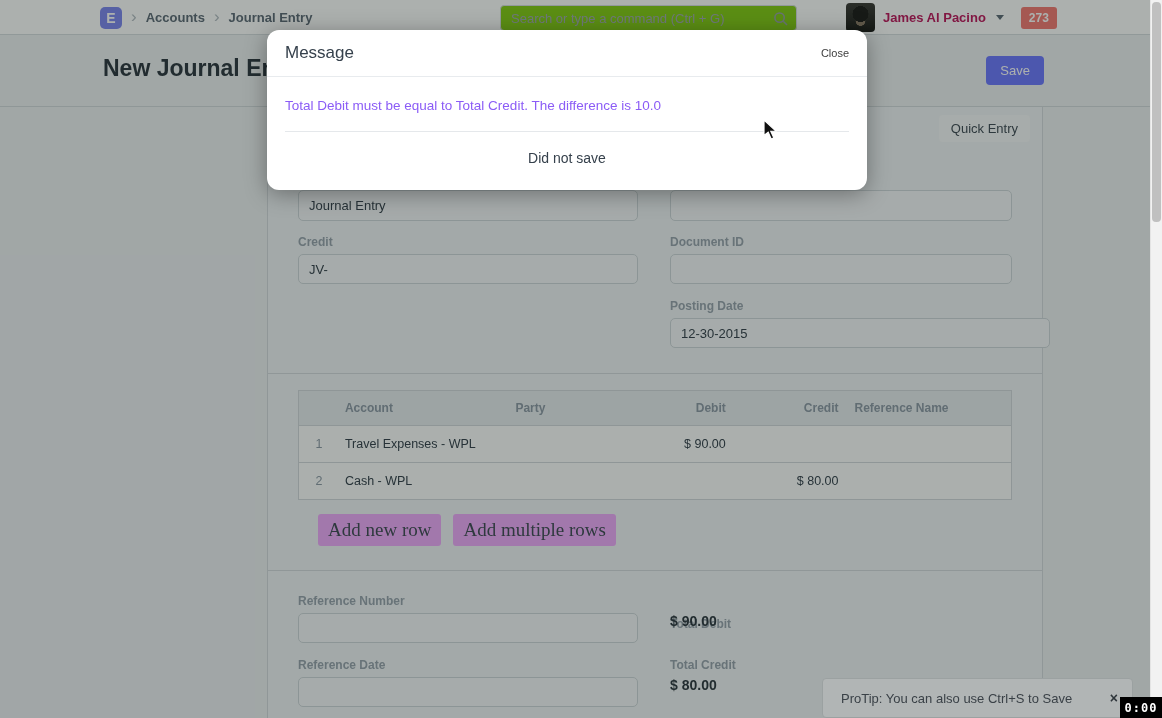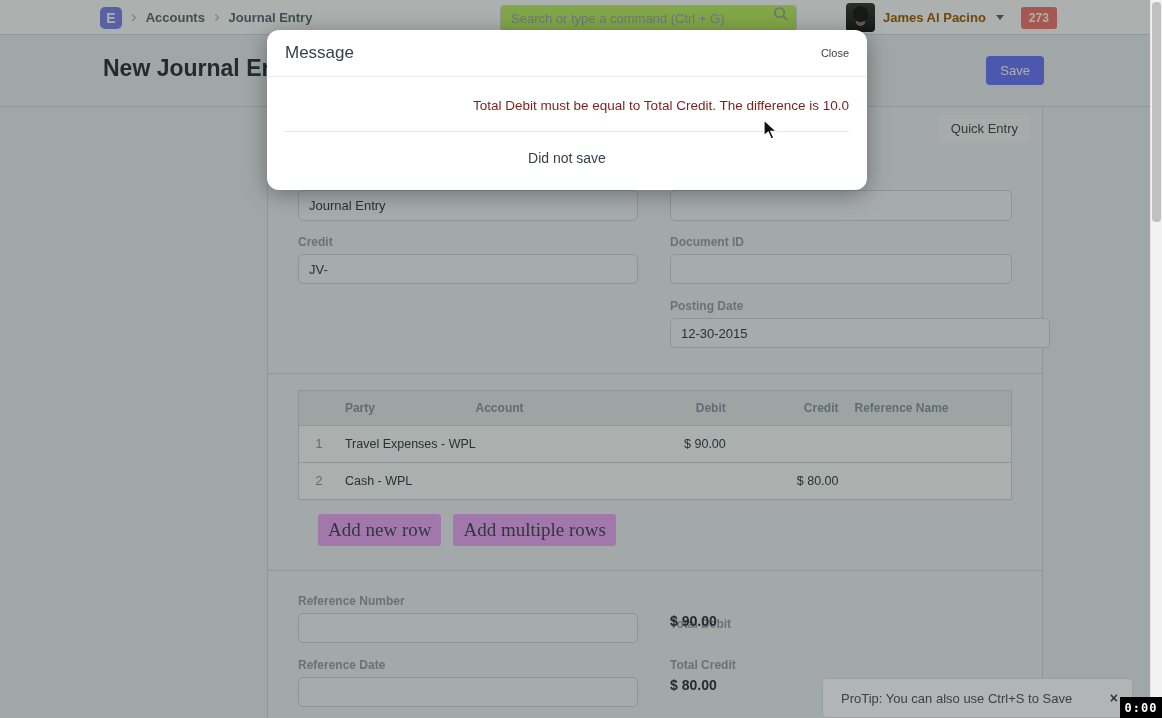--- a/index.html
+++ b/index.html
@@ -10,32 +10,32 @@
   }
   
   .navbar{position:absolute;left:0;top:0;width:1162px;height:35px;background:#ffffff;
     border-bottom:1px solid #d7dcdf;box-sizing:border-box;}
   .crumbs{position:absolute;left:100px;top:0;height:35px;display:flex;align-items:center;gap:9px;}
   .logo{width:22px;height:22px;border-radius:5px;background:#7e88f0;color:#fff;font-size:14px;
     font-weight:bold;display:flex;align-items:center;justify-content:center;}
   .crumb-sep{color:#b3bbc2;font-size:17px;line-height:1;margin-top:-2px;}
   .crumb{font-size:13px;font-weight:700;color:#5e6b77;}
   .searchbox{position:absolute;left:500px;top:5px;width:297px;height:26px;box-sizing:border-box;
-    border:1px solid #d8dde2;border-radius:4px;background:#bef264;display:flex;}
+    border:1px solid #d8dde2;border-radius:4px;background:#84cc16;display:flex;align-items:center;}
   .searchbox input{flex:1;border:none;outline:none;background:transparent;font-size:13px;
     color:#36414c;padding:0 6px 0 10px;font-family:"Liberation Sans",sans-serif;}
   .searchbox input::placeholder{color:#a2aab2;}
   .search-icon{margin-right:8px;display:flex;}
   .nav-right{position:absolute;left:846px;top:0;height:35px;display:flex;align-items:center;gap:8px;}
   .avatar{width:29px;height:29px;border-radius:4px;overflow:hidden;
     background:
       radial-gradient(circle at 50% 38%, #1d1c1a 0 34%, transparent 35%),
       radial-gradient(circle at 50% 62%, #8a7a66 0 20%, transparent 22%),
       linear-gradient(180deg,#3c3b37 0%,#2b2a27 55%,#191916 100%);}
-  .username{font-size:13px;font-weight:700;color:#a16207;}
+  .username{font-size:13px;font-weight:700;color:#be185d;}
   .caret-down{width:0;height:0;border-left:4px solid transparent;border-right:4px solid transparent;
     border-top:5px solid #5e6b77;margin-left:2px;}
   .badge{margin-left:9px;background:#f47a74;color:#fff;font-size:12px;font-weight:bold;
     padding:4px 8px;border-radius:3px;}
   .page-head{position:absolute;left:0;top:35px;width:1162px;height:72px;box-sizing:border-box;
     border-bottom:1px solid #d4d9dd;}
   .page-title{position:absolute;left:103px;top:20px;font-size:23px;font-weight:700;color:#2e3840;}
   .save-btn{position:absolute;right:118px;top:21px;background:#6e78ff;color:#fff;font-size:13px;
     border:none;border-radius:4px;padding:7px 14px;cursor:pointer;font-family:inherit;}
   .container{position:absolute;left:267px;top:107px;width:776px;height:611px;box-sizing:border-box;
@@ -67,21 +67,21 @@
   .total-val{position:absolute;font-size:14px;font-weight:700;color:#2e3840;}
   
   .backdrop{position:absolute;inset:0;background:rgba(13,22,19,0.34);z-index:10;}
   .modal{position:absolute;left:267px;top:30px;width:600px;min-height:158px;background:#fff;
     border-radius:12px;box-shadow:0 4px 22px rgba(0,0,0,0.35);z-index:20;box-sizing:border-box;}
   .modal-head{display:flex;justify-content:space-between;align-items:center;
     padding:13px 18px;border-bottom:1px solid #e8ebee;}
   .modal-title{font-size:17px;color:#36414c;}
   .modal-close{font-size:11px;color:#404040;cursor:pointer;}
   .modal-body{padding:0 18px;}
-  .modal-msg{text-align:right;font-size:13.5px;color:#7f1d1d;margin:21px 0 4px;}
+  .modal-msg{text-align:left;font-size:13.5px;color:#8b5cf6;margin:21px 0 4px;}
   .modal-hr{border:none;border-top:1px solid #e5e8eb;margin:18px 0;}
   .modal-footer-msg{text-align:center;font-size:14px;color:#36414c;margin:0 0 24px;}
   .toast{position:absolute;left:822px;top:678px;width:311px;height:40px;z-index:12;box-sizing:border-box;
     background:#b1b5b5;border:1px solid #9ba1a1;border-radius:4px;display:flex;align-items:center;
     padding:0 14px 0 18px;}
   .toast-text{font-size:13px;color:#3a4147;flex:1;}
   .toast-close{font-size:14px;font-weight:bold;color:#2f363b;cursor:pointer;margin-left:10px;}
   .scrollbar{position:absolute;left:1150px;top:0;width:12px;height:718px;background:#f2f2f2;
     border-left:1px solid #e4e4e4;z-index:30;box-sizing:border-box;}
   .scroll-thumb{position:absolute;left:1px;top:2px;width:9px;height:220px;background:#c0c0c0;border-radius:4px;}
@@ -135,22 +135,22 @@
   <div class="field-label" style="left:402px;top:128px;">Document ID</div>
   <input class="f-input" style="left: 402px; top: 147px; width: 342px;" value="">
 
   <div class="field-label" style="left:402px;top:192px;">Posting Date</div>
   <input class="f-input" style="left: 402px; top: 211px; width: 380px;" value="12-30-2015">
 
   <div class="grid-section">
     <div class="grid">
       <div class="grid-row header">
         <div class="gc idx"></div>
+        <div class="gc account">Account</div>
         <div class="gc party">Party</div>
-        <div class="gc account">Account</div>
         <div class="gc debit">Debit</div>
         <div class="gc credit">Credit</div>
         <div class="gc refname">Reference Name</div>
       </div>
       <div class="grid-row">
         <div class="gc idx">1</div>
         <div class="gc account">Travel Expenses - WPL</div>
         <div class="gc party"></div>
         <div class="gc debit">$ 90.00</div>
         <div class="gc credit"></div>

